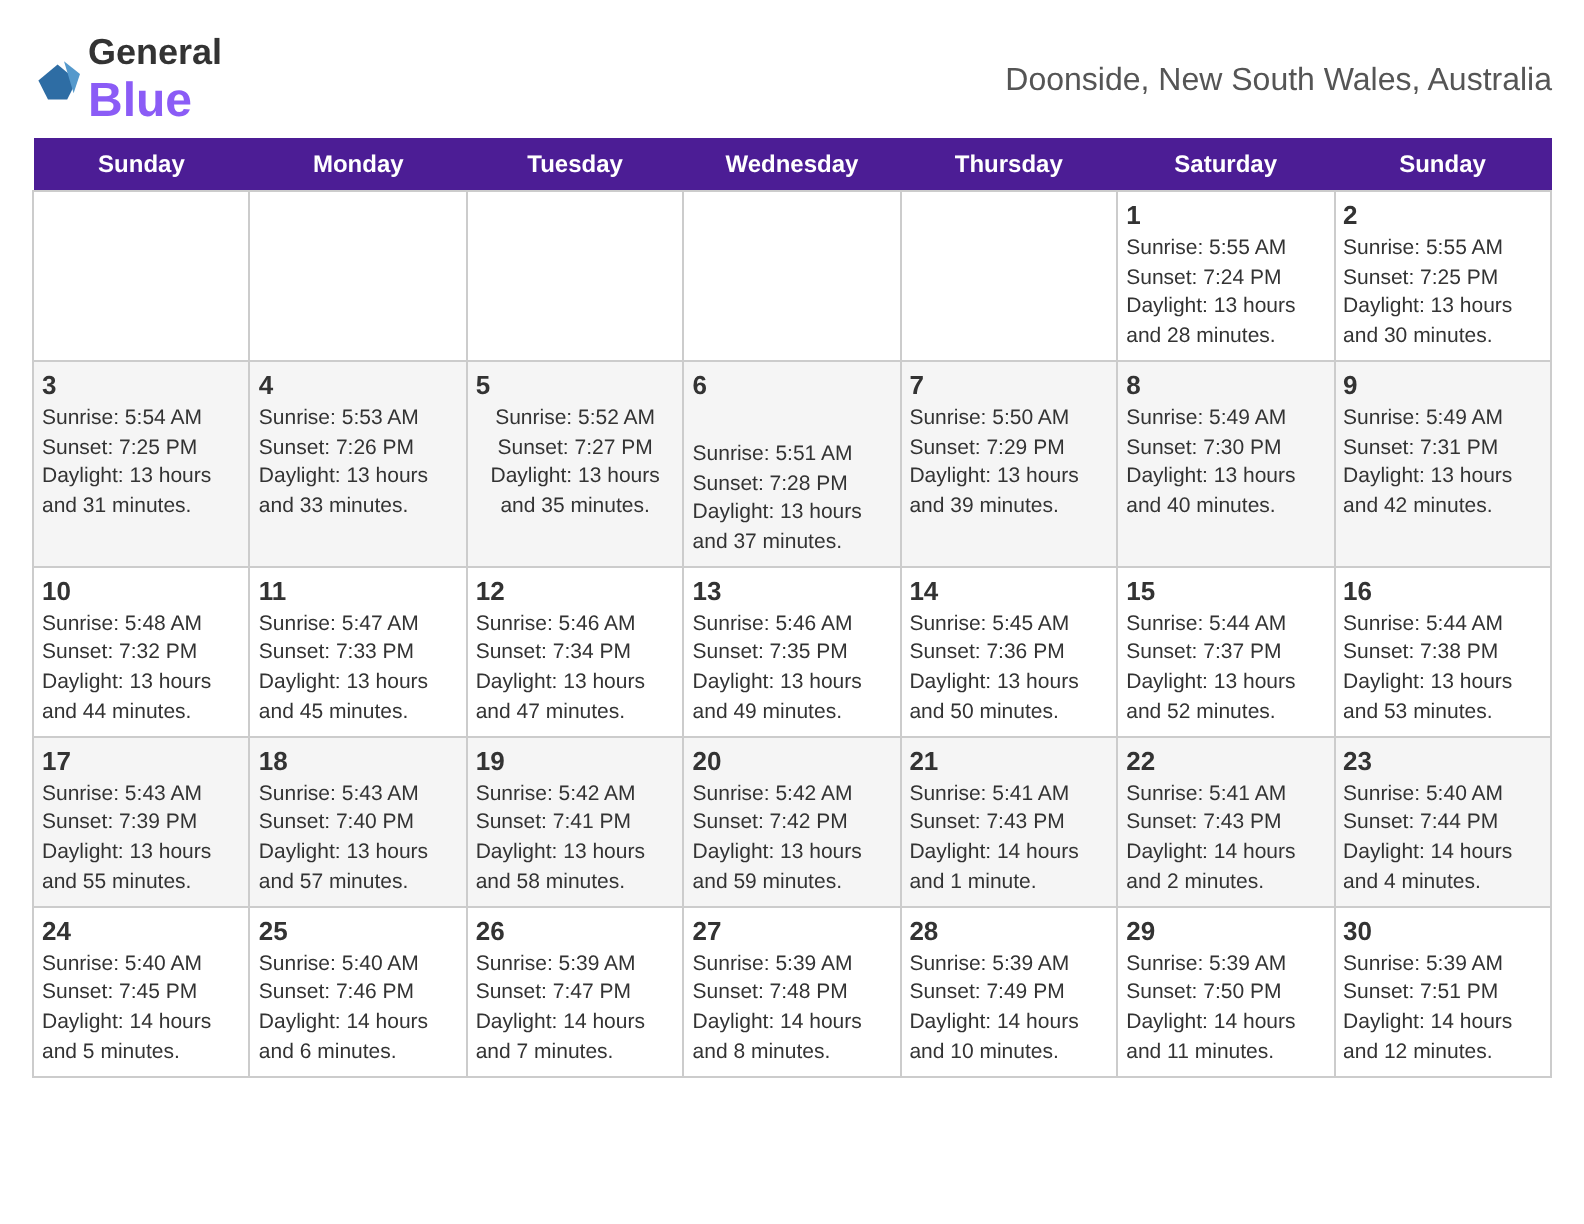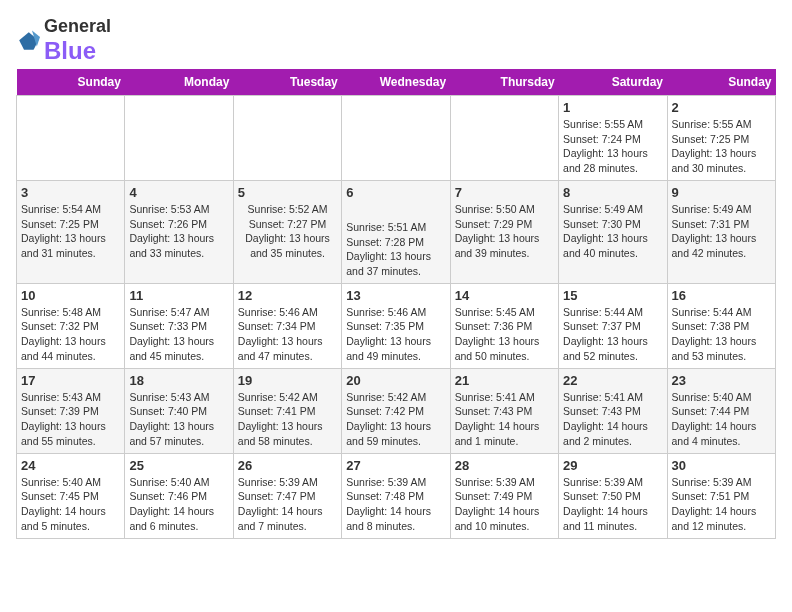--- a/index.html
+++ b/index.html
@@ -46,24 +46,24 @@
     .location-title {
       font-size: 16px;
       color: #555;
     }
     table {
       width: 100%;
       border-collapse: collapse;
       font-size: 11px;
     }
     th {
-      background-color: #a21caf;
+      background-color: #4c1d95;
       color: #fff;
       padding: 6px 4px;
-      text-align: right;
+      text-align: center;
       font-size: 12px;
       font-weight: bold;
     }
     td {
       border: 1px solid #ccc;
       vertical-align: top;
       padding: 4px;
       width: 108px;
       height: 85px;
     }
@@ -98,20 +98,21 @@
     <svg class="logo-icon" viewBox="0 0 30 30" xmlns="http://www.w3.org/2000/svg">
       <polygon points="16,4 28,14 22,26 10,26 4,14" fill="#2e6da4"></polygon>
       <polygon points="20,2 30,10 26,22" fill="#5599cc"></polygon>
     </svg>
     <div>
       <span class="logo-text-general">General</span><br>
       <span class="logo-text-blue">Blue</span>
     </div>
   </div>
   <div class="title-area">
+    <div class="location-title">Doonside, New South Wales, Australia</div>
   </div>
 </div>
 
 <table>
   <thead>
     <tr>
     <th>Sunday</th>
         <th>Monday</th>
         <th>Tuesday</th>
         <th>Wednesday</th>

